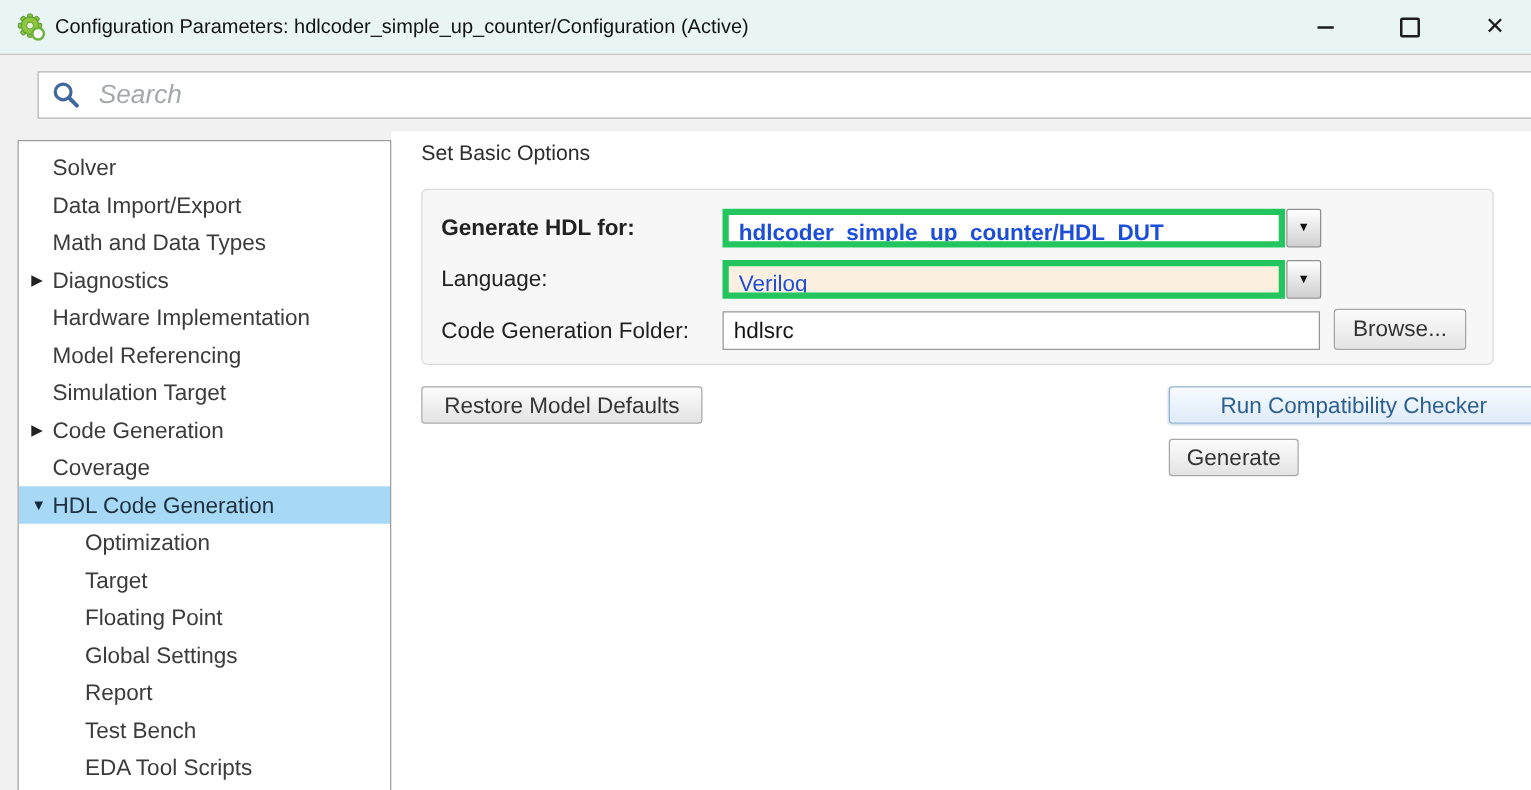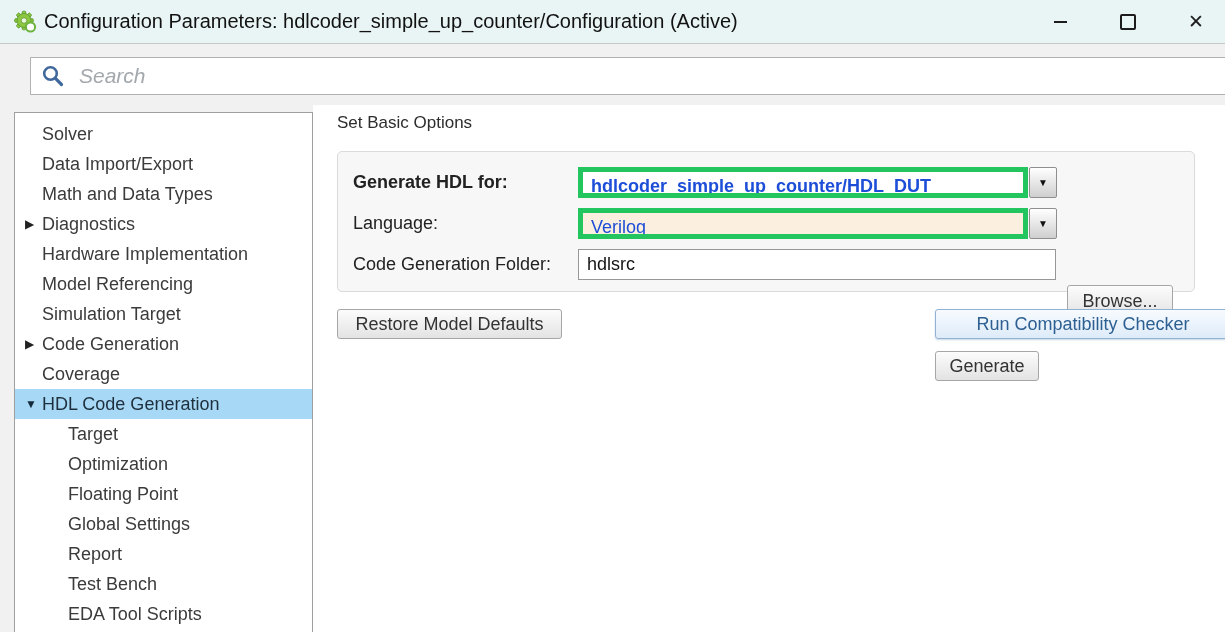--- a/index.html
+++ b/index.html
@@ -11,21 +11,21 @@
     color:#2e2e2e;
   }
   
   .titlebar{
     position:absolute;left:0;top:0;width:1225px;height:43px;
     background:#e9f4f5;border-bottom:1px solid #c6c8c8;
     display:flex;align-items:center;
   }
   .app-icon{position:absolute;left:12px;top:9px;width:26px;height:26px;}
   .title-text{position:absolute;left:44px;top:0;height:43px;line-height:43px;
-    font-size:20px;color:#121212;white-space:nowrap;}
+    font-size:16px;color:#121212;white-space:nowrap;}
   .win-controls{position:absolute;right:6px;top:0;height:43px;display:flex;align-items:center;}
   .win-btn{width:46px;height:43px;display:flex;align-items:center;justify-content:center;
     margin-left:22px;cursor:pointer;}
   .glyph-min{display:inline-block;width:13px;border-top:2px solid #1c1c1c;}
   .glyph-max{display:inline-block;width:12px;height:12px;border:2px solid #1c1c1c;border-radius:2px;}
   .glyph-close{font-size:19px;color:#1c1c1c;line-height:1;}
   
   .search-wrap{position:absolute;left:14px;top:57px;width:1196px;height:38px;margin-left:16px;}
   .search-input{
     box-sizing:border-box;width:100%;height:100%;
@@ -87,21 +87,21 @@
     font-size:18px;padding:0 8px;color:#141414;outline:none;
   }
   .btn{
     box-sizing:border-box;
     background:linear-gradient(#fcfcfc,#e3e3e3);
     border:1px solid #a6a6a6;border-radius:3px;
     font-family:"Liberation Sans", sans-serif;
     font-size:18px;color:#333;cursor:pointer;
     display:inline-flex;align-items:center;justify-content:center;
   }
-  .browse-btn{position:absolute;left:729px;top:-2px;width:106px;height:33px;margin-top:38px;}
+  .browse-btn{position:absolute;left:729px;top:-2px;width:106px;height:33px;}
   .restore-btn{position:absolute;left:337px;top:309px;width:225px;height:30px;}
   .runcc-btn{
     position:absolute;left:935px;top:309px;width:296px;height:30px;
     background:linear-gradient(#f7fbff,#deebf9);
     border:1px solid #93b1d1;color:#2d5f91;
     box-shadow:0 1px 2px rgba(130,165,205,.45);
   }
   .generate-btn{position:absolute;left:935px;top:351px;width:104px;height:30px;}
 </style>
 </head>
@@ -187,25 +187,25 @@
   <div class="tree-item">
     <span class="tree-arrow"></span>
     <span class="tree-label">Coverage</span>
   </div>
   <div class="tree-item selected">
     <span class="tree-arrow">▼</span>
     <span class="tree-label">HDL Code Generation</span>
   </div>
   <div class="tree-item child">
     <span class="tree-arrow"></span>
+    <span class="tree-label">Optimization</span>
+  </div>
+  <div class="tree-item child">
+    <span class="tree-arrow"></span>
     <span class="tree-label">Target</span>
-  </div>
-  <div class="tree-item child">
-    <span class="tree-arrow"></span>
-    <span class="tree-label">Optimization</span>
   </div>
   <div class="tree-item child">
     <span class="tree-arrow"></span>
     <span class="tree-label">Floating Point</span>
   </div>
   <div class="tree-item child">
     <span class="tree-arrow"></span>
     <span class="tree-label">Global Settings</span>
   </div>
   <div class="tree-item child">

